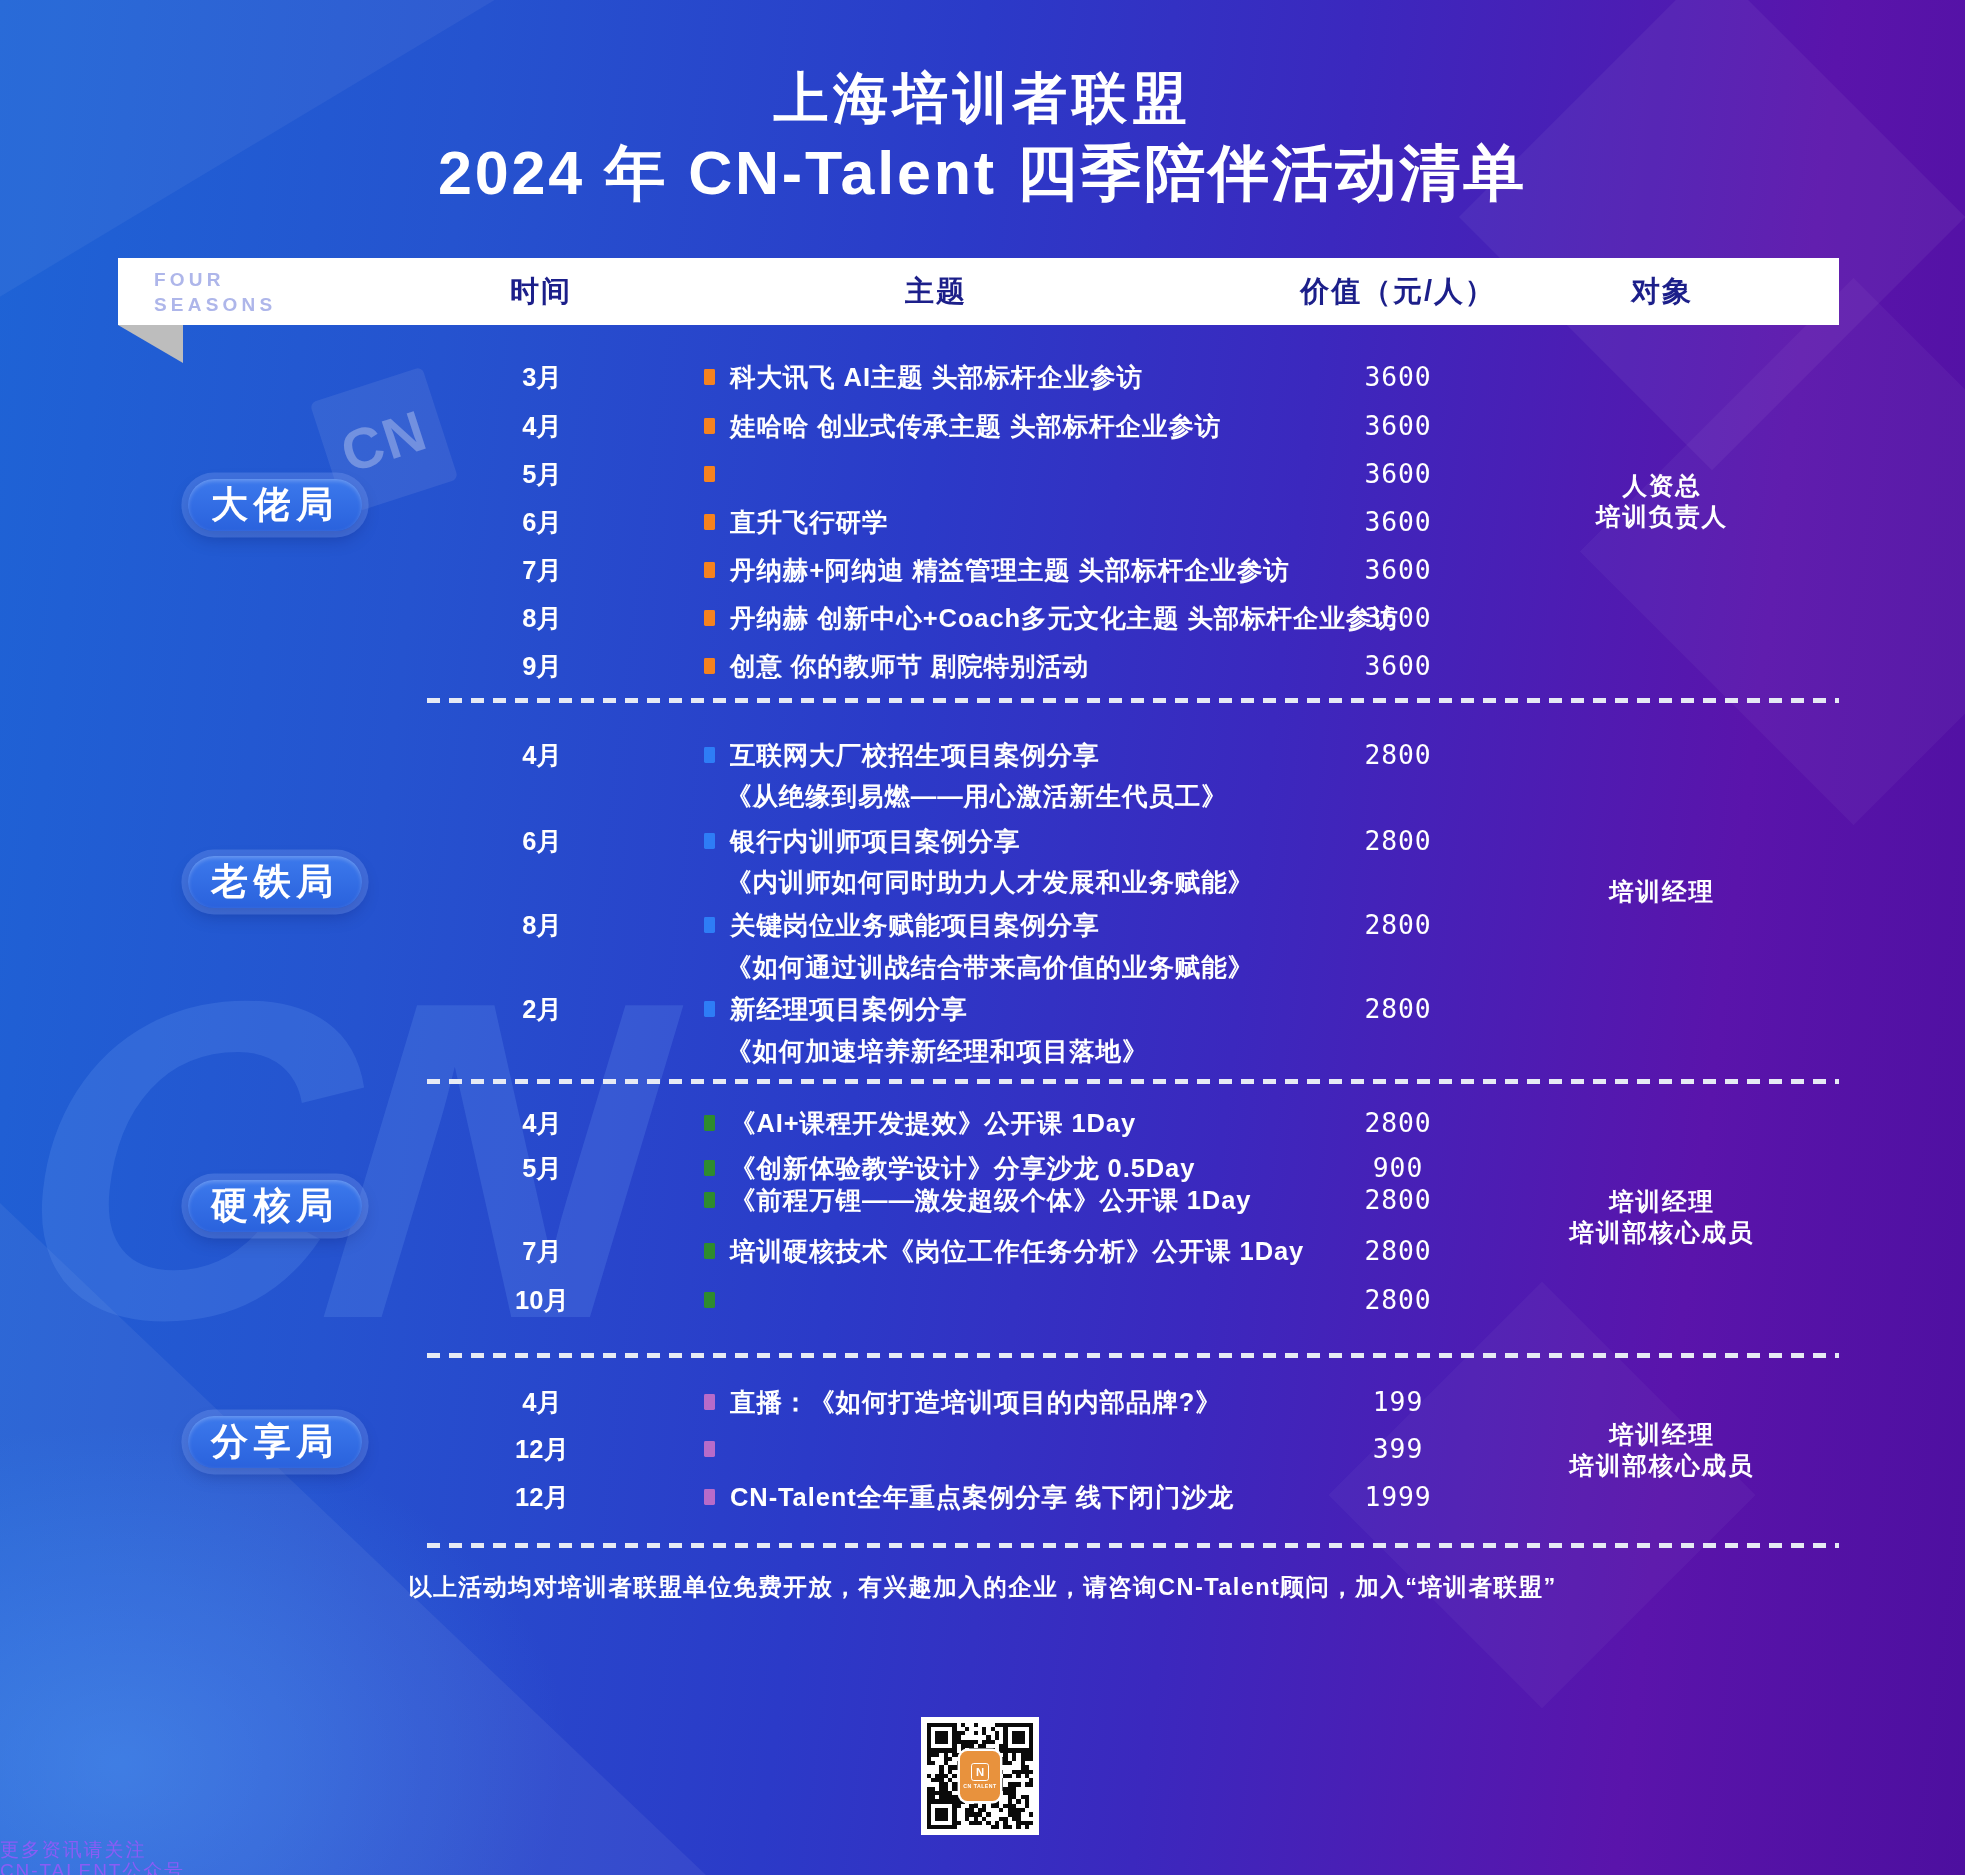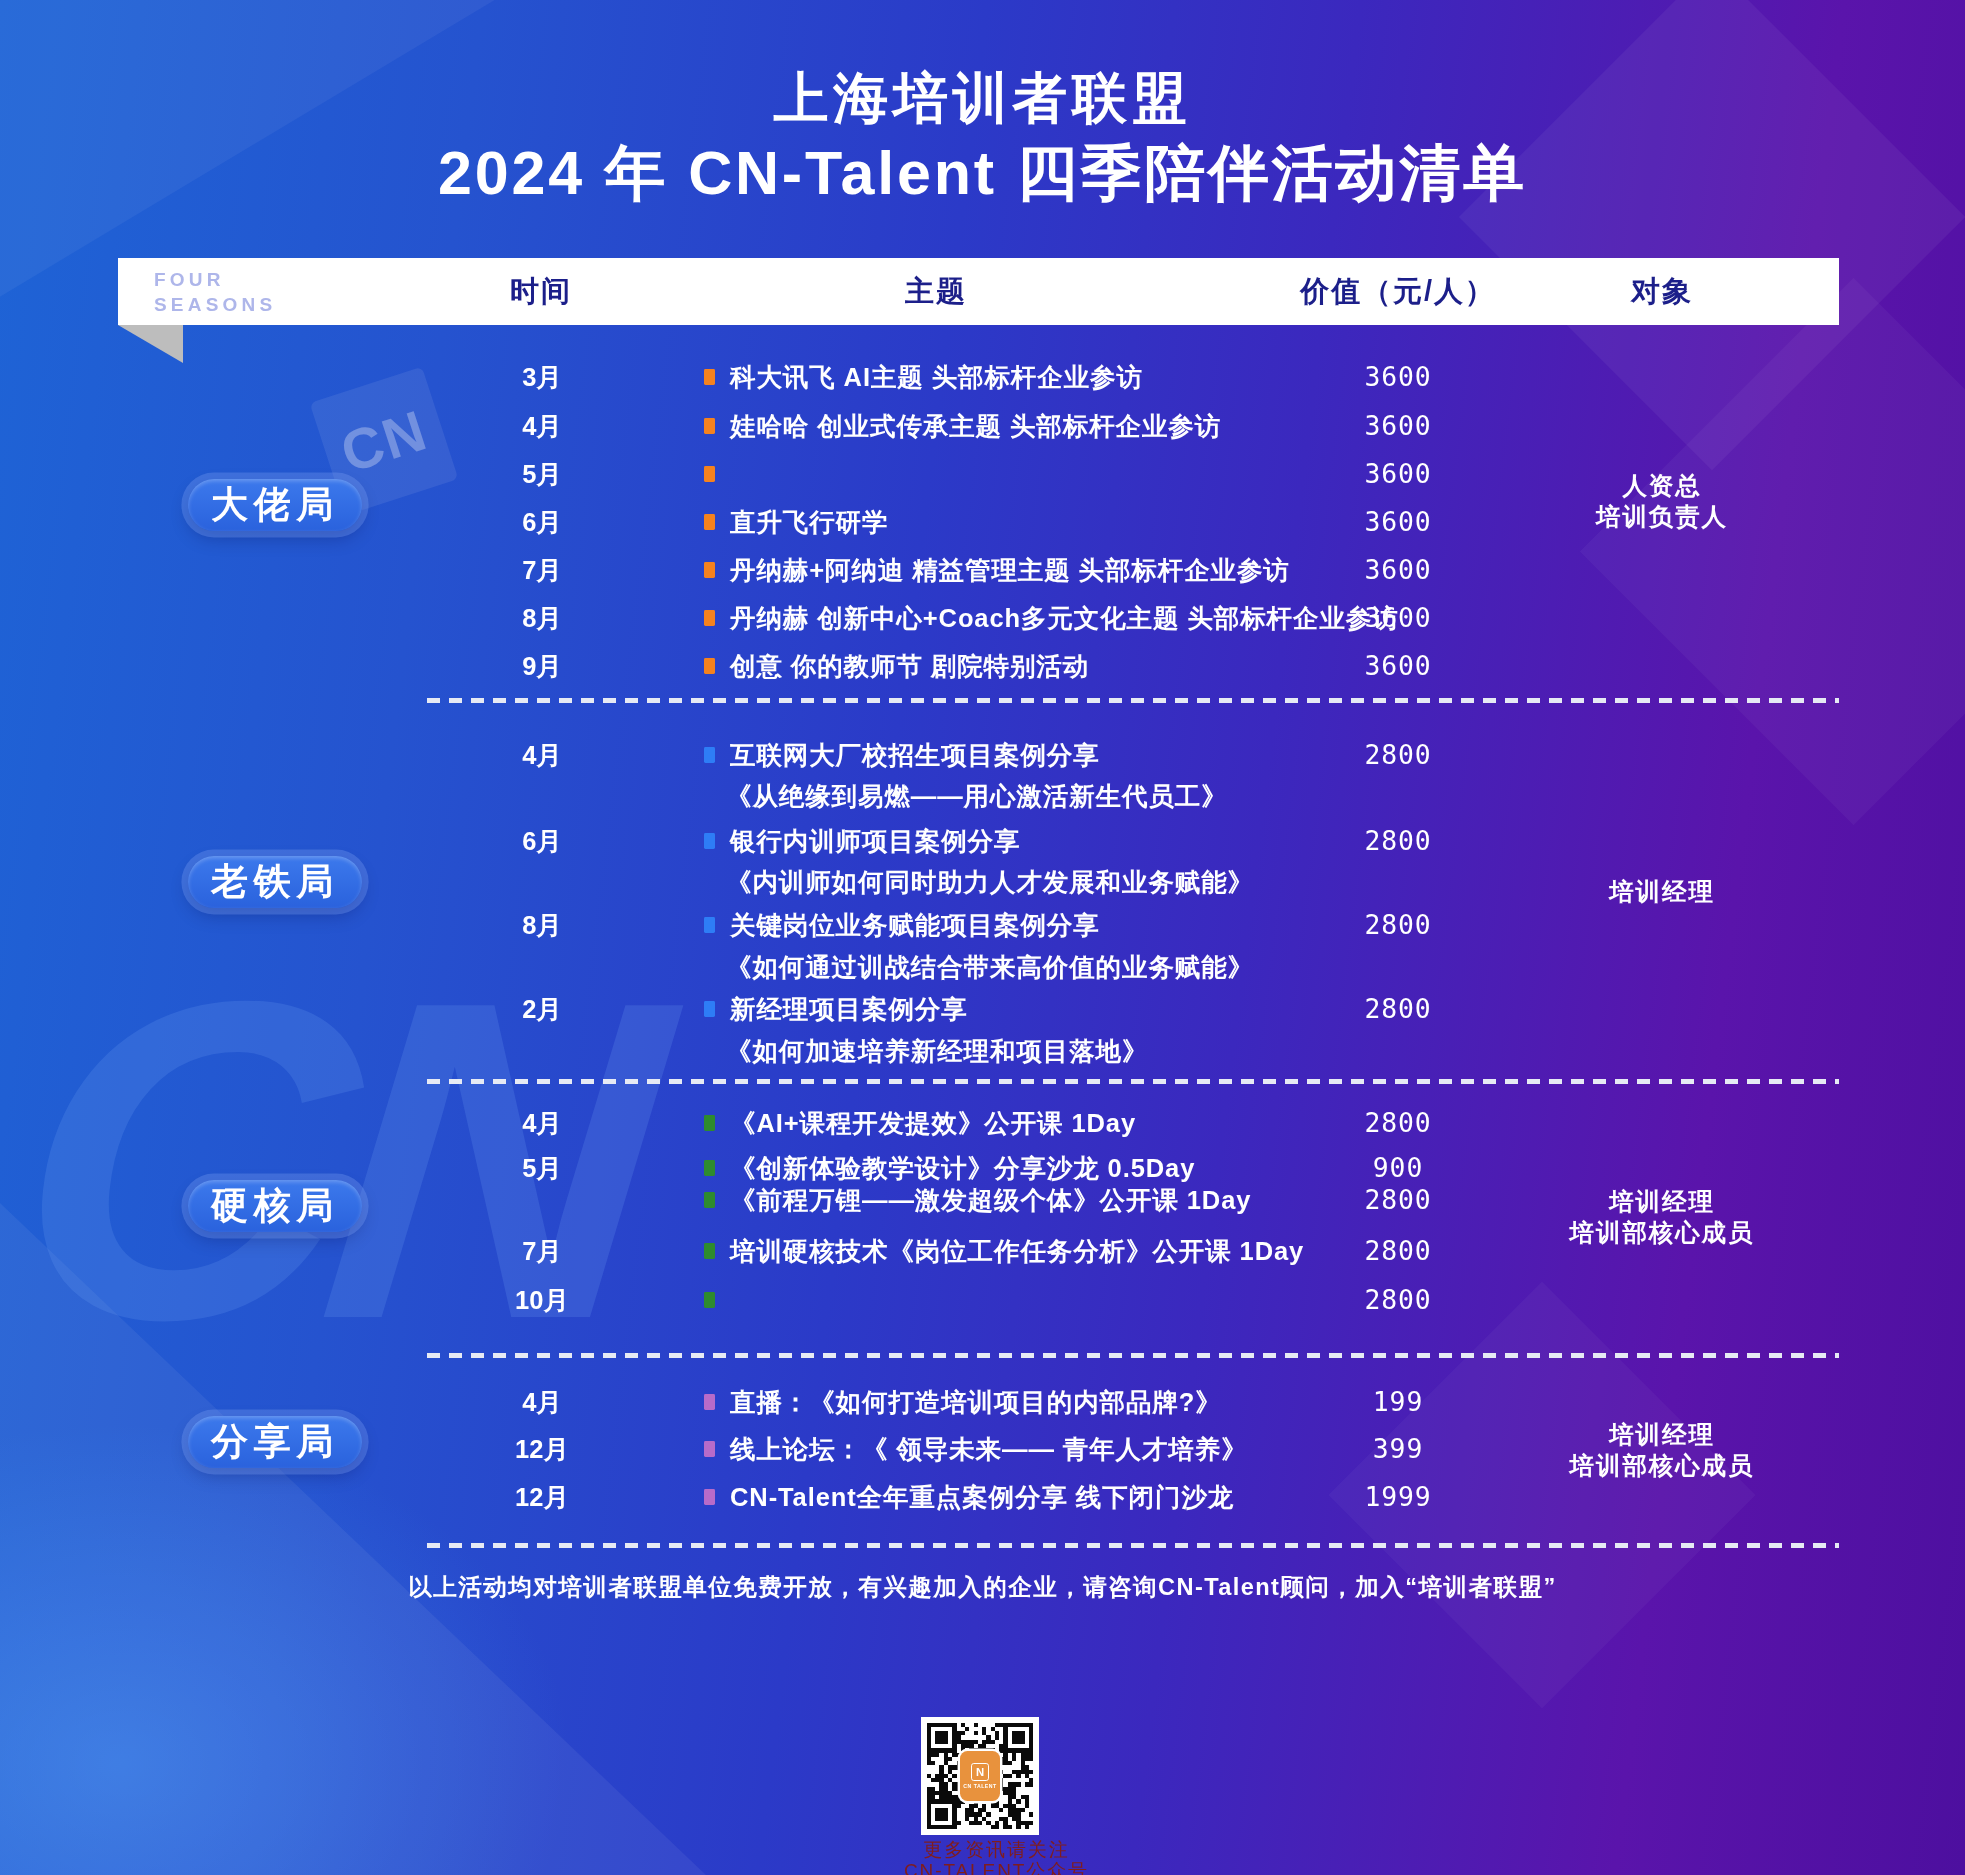--- a/index.html
+++ b/index.html
@@ -54,21 +54,21 @@
   .qr-plate{position:absolute;left:921px;top:1717px;width:118px;height:118px;background:#fff;z-index:2;padding:5.7px;box-sizing:border-box;}
   .qr-grid{width:100%;height:100%;display:grid;grid-template-columns:repeat(25,1fr);grid-template-rows:repeat(25,1fr);}
   .qm{background:#fff;}
   .qm.on{background:#0a0a0a;}
   .qr-logo{position:absolute;left:50%;top:50%;transform:translate(-50%,-50%);width:40px;height:50px;
            background:#e8923d;border-radius:7.5px;box-shadow:0 0 0 2.4px #ffffff;z-index:3;
            display:flex;flex-direction:column;align-items:center;justify-content:center;gap:2.8px;}
   .qr-logo-glyph{width:16px;height:16px;border:1.4px solid #fff;border-radius:2.8px;color:#fff;font-size:11.3px;font-weight:bold;
            display:flex;align-items:center;justify-content:center;}
   .qr-logo-text{color:#fff;font-size:5.2px;font-weight:bold;letter-spacing:0.5px;white-space:nowrap;}
-  .qr-caption{position:absolute;left:0;right:0;text-align:center;color:#7f1d1d;font-size:19px;letter-spacing:1.9px;z-index:2;line-height:1;margin-left:28px;}
+  .qr-caption{position:absolute;left:0;right:0;text-align:left;color:#8b5cf6;font-size:19px;letter-spacing:1.9px;z-index:2;line-height:1;}
   .cap1{top:1840px;}
   .cap2{top:1861px;}
 </style>
 </head>
 <body>
 
 <div class="bg-layer">
   <div class="glow-bl"></div>
   <div class="shard s1"></div>
   <div class="shard s2"></div>
@@ -215,21 +215,20 @@
     <div class="aud-line" style="top: 1450px;">培训部核心成员</div>
     <div class="line" style="top: 1383px;">
       <div class="month">4月</div>
       <div class="bullet" style="background: rgb(183, 107, 201);"></div>
       <div class="topic">直播：《如何打造培训项目的内部品牌?》</div>
       <div class="price">199</div>
     </div>
     <div class="line" style="top: 1430px;">
       <div class="month">12月</div>
       <div class="bullet" style="background: rgb(183, 107, 201);"></div>
-      <div class="topic">线上论坛：《 领导未来—— 青年人才培养》</div>
       <div class="price">399</div>
     </div>
     <div class="line" style="top: 1478px;">
       <div class="month">12月</div>
       <div class="bullet" style="background: rgb(183, 107, 201);"></div>
       <div class="topic">CN-Talent全年重点案例分享 线下闭门沙龙</div>
       <div class="price">1999</div>
     </div>
     <div class="sep" style="top: 698px;"></div>
     <div class="sep" style="top: 1079px;"></div>

